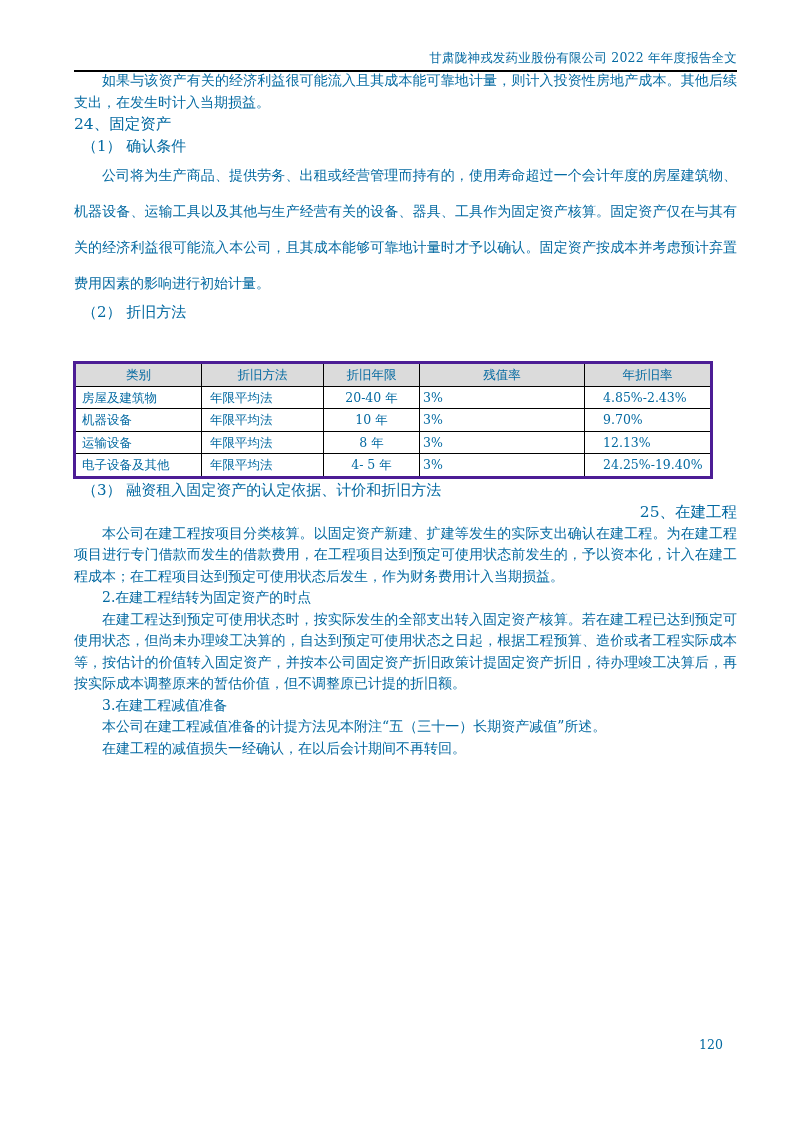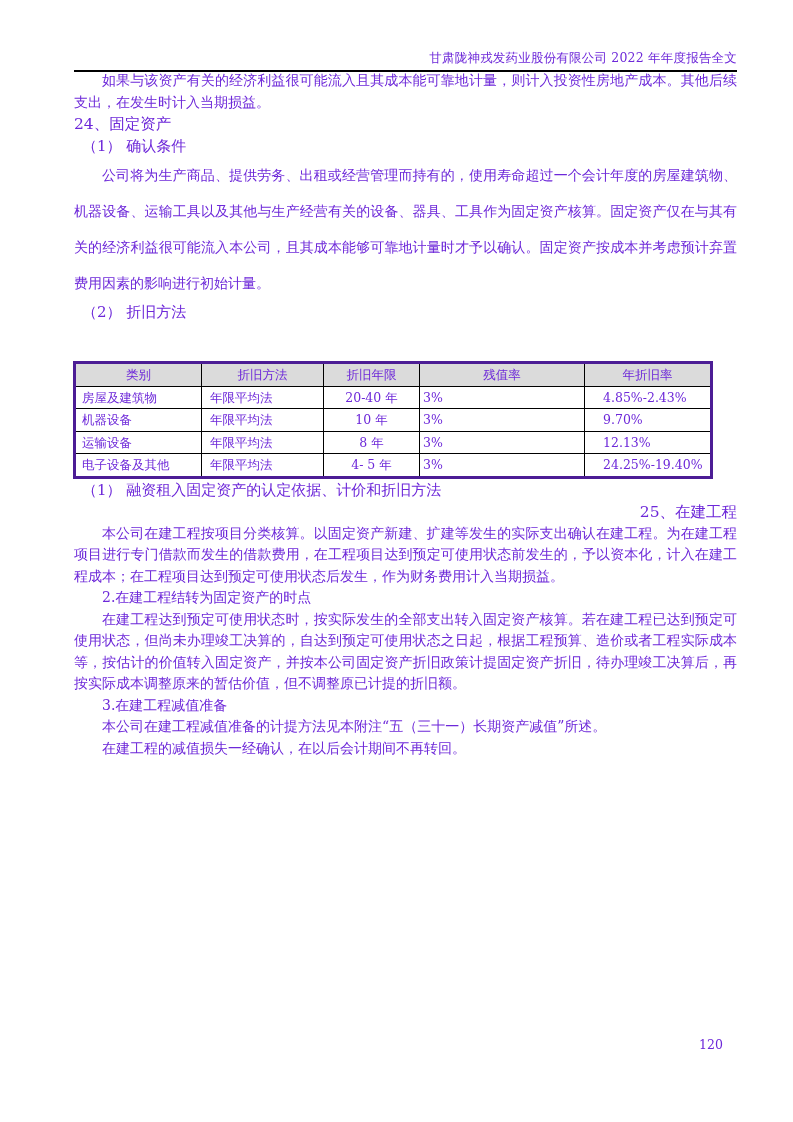--- a/index.html
+++ b/index.html
@@ -1,21 +1,21 @@
 <!DOCTYPE html>
 <html><head>
 <meta charset="utf-8">
 <style>
   html,body { margin:0; padding:0; background:#e9e9e9; }
   .page {
     position:relative;
     width:793px; height:1122px;
     margin:0 auto;
     background:#ffffff;
-    color:#6d28d9;
+    color:#0369a1;
     font-family:"DejaVu Serif","Liberation Serif",serif;
     overflow:hidden;
   }
   .doc-header {
     position:absolute; top:50px; left:74px; width:663px;
     text-align:right; font-size:12.5px; letter-spacing:0.2px;
     white-space:nowrap;
   }
   .header-rule {
     position:absolute; top:70px; left:74px; width:663px;
@@ -138,21 +138,21 @@
         <tr>
           <td class="col0">电子设备及其他</td>
           <td class="col1">年限平均法</td>
           <td class="col2">4- 5 年</td>
           <td class="col3">3%</td>
           <td class="col4">24.25%-19.40%</td>
         </tr>
       </tbody>
     </table>
 
-    <h4 class="h-sub h24-3">（1） 融资租入固定资产的认定依据、计价和折旧方法</h4>
+    <h4 class="h-sub h24-3">（3） 融资租入固定资产的认定依据、计价和折旧方法</h4>
 
     <h3 class="h-num h25">25、在建工程</h3>
 
     <p class="para s1p">本公司在建工程按项目分类核算。以固定资产新建、扩建等发生的实际支出确认在建工程。为在建工程项目进行专门借款而发生的借款费用，在工程项目达到预定可使用状态前发生的，予以资本化，计入在建工程成本；在工程项目达到预定可使用状态后发生，作为财务费用计入当期损益。</p>
 
     <p class="s2t">2.在建工程结转为固定资产的时点</p>
     <p class="para s2p">在建工程达到预定可使用状态时，按实际发生的全部支出转入固定资产核算。若在建工程已达到预定可使用状态，但尚未办理竣工决算的，自达到预定可使用状态之日起，根据工程预算、造价或者工程实际成本等，按估计的价值转入固定资产，并按本公司固定资产折旧政策计提固定资产折旧，待办理竣工决算后，再按实际成本调整原来的暂估价值，但不调整原已计提的折旧额。</p>
 
     <p class="s3t">3.在建工程减值准备</p>
     <p class="para s3p1">本公司在建工程减值准备的计提方法见本附注“五（三十一）长期资产减值”所述。</p>

